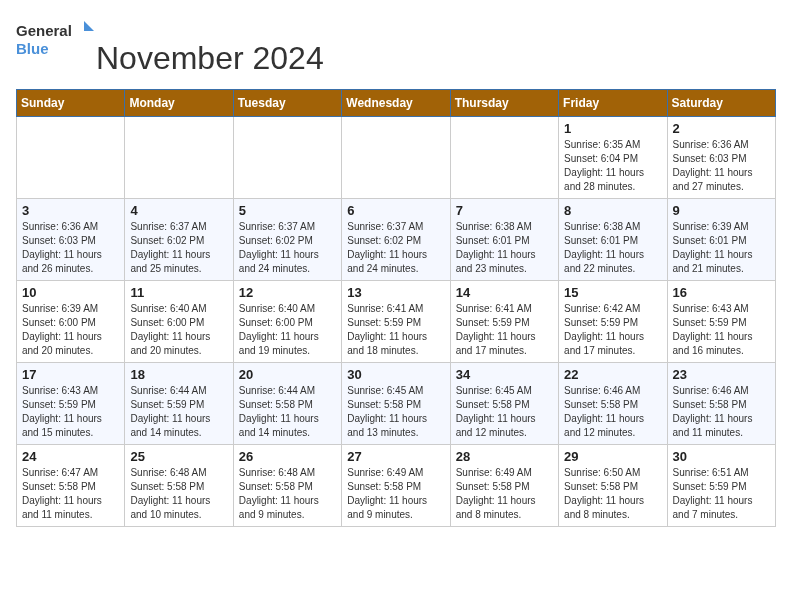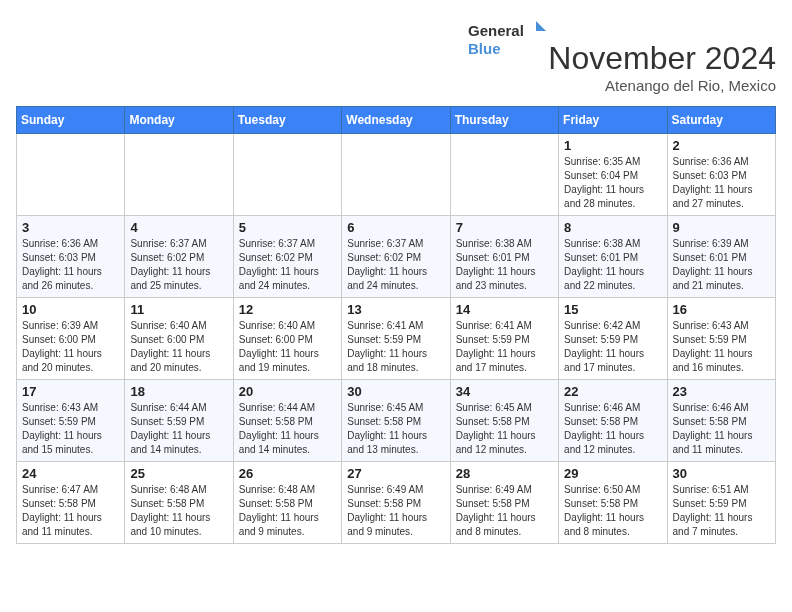--- a/index.html
+++ b/index.html
@@ -5,21 +5,21 @@
     * { box-sizing: border-box; margin: 0; padding: 0; }
     body {
       font-family: Arial, sans-serif;
       background: #fff;
       width: 792px;
       min-height: 612px;
       padding: 16px;
     }
     .header {
       display: flex;
-      justify-content: flex-end;
+      justify-content: flex-start;
       align-items: flex-start;
       margin-bottom: 12px;
     }
     .logo {
       display: flex;
       align-items: center;
       gap: 4px;
     }
     .title-block {
       text-align: right;
@@ -33,21 +33,21 @@
     .subtitle {
       font-size: 15px;
       color: #555;
     }
     .calendar {
       width: 100%;
       border-collapse: collapse;
       font-size: 11px;
     }
     .calendar th {
-      background: #3b82f6;
+      background: #a16207;
       color: #fff;
       padding: 6px 4px;
       text-align: left;
       font-weight: bold;
       font-size: 12px;
       border: 1px solid #3a6fa8;
     }
     .calendar td {
       vertical-align: top;
       padding: 4px 5px;
@@ -82,21 +82,20 @@
 <div class="header">
   <div class="logo">
   <svg width="80" height="45" viewBox="0 0 80 45" xmlns="http://www.w3.org/2000/svg">
     <text x="0" y="20" font-size="15" font-weight="bold" fill="#333" font-family="Arial">General</text>
     <text x="0" y="38" font-size="15" font-weight="bold" fill="#4a90d9" font-family="Arial">Blue</text>
     <polygon points="68,5 78,15 68,15" fill="#4a90d9"></polygon>
   </svg>
 </div>
   <div class="title-block">
     <div class="month-title">November 2024</div>
-    <div class="subtitle">Atenango del Rio, Mexico</div>
   </div>
 </div>
 
 <table class="calendar">
   <thead>
     <tr>
     <th>Sunday</th>
         <th>Monday</th>
         <th>Tuesday</th>
         <th>Wednesday</th>

